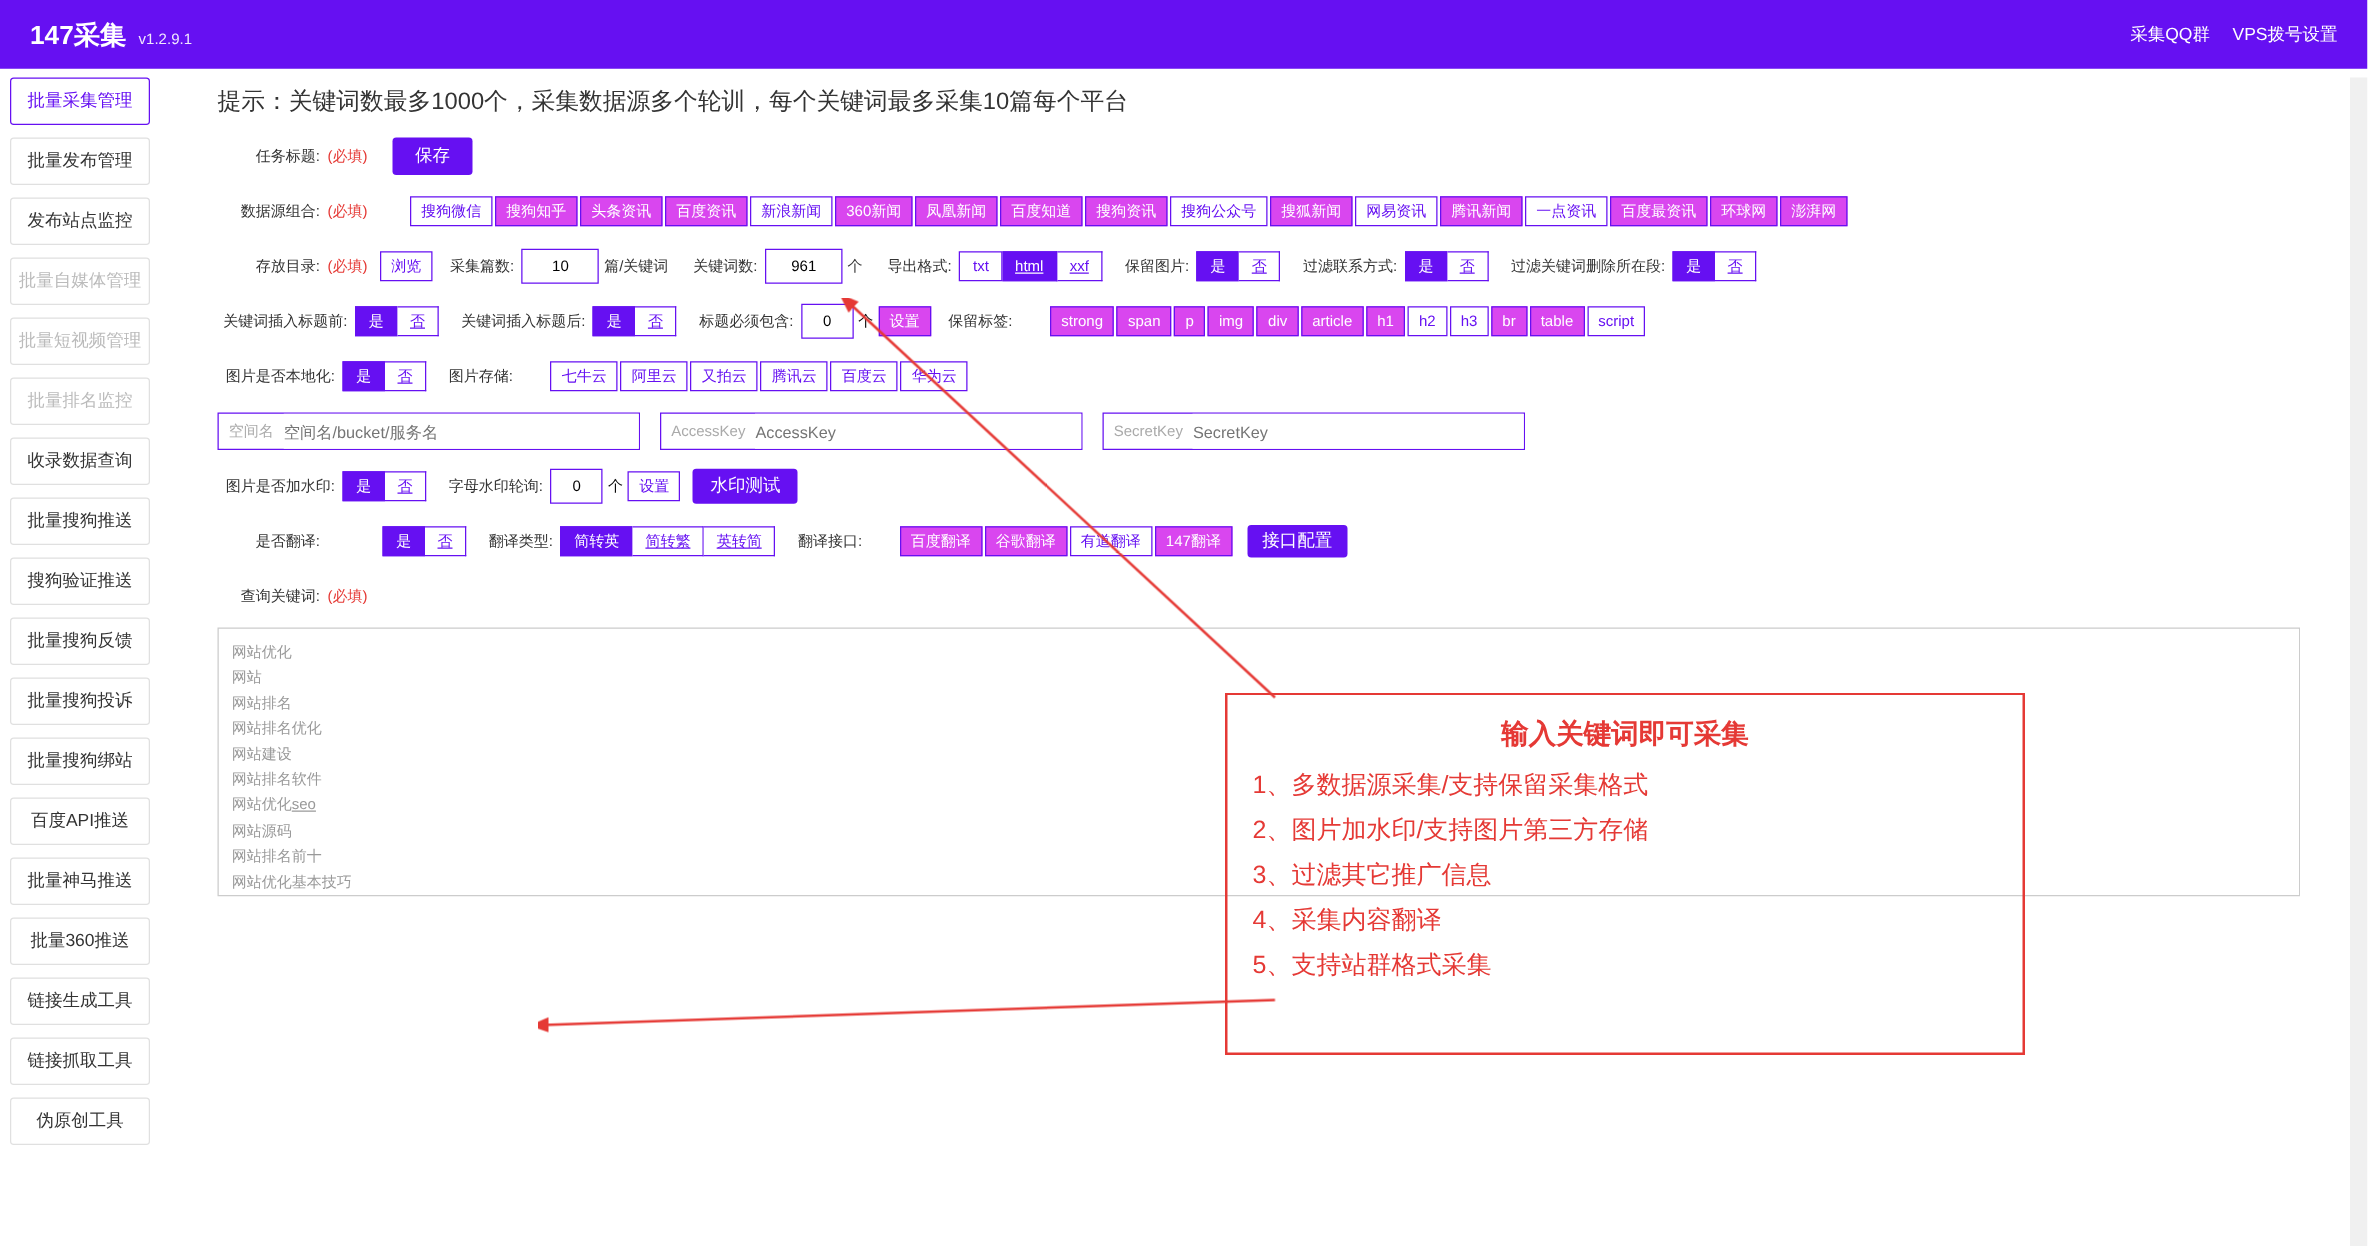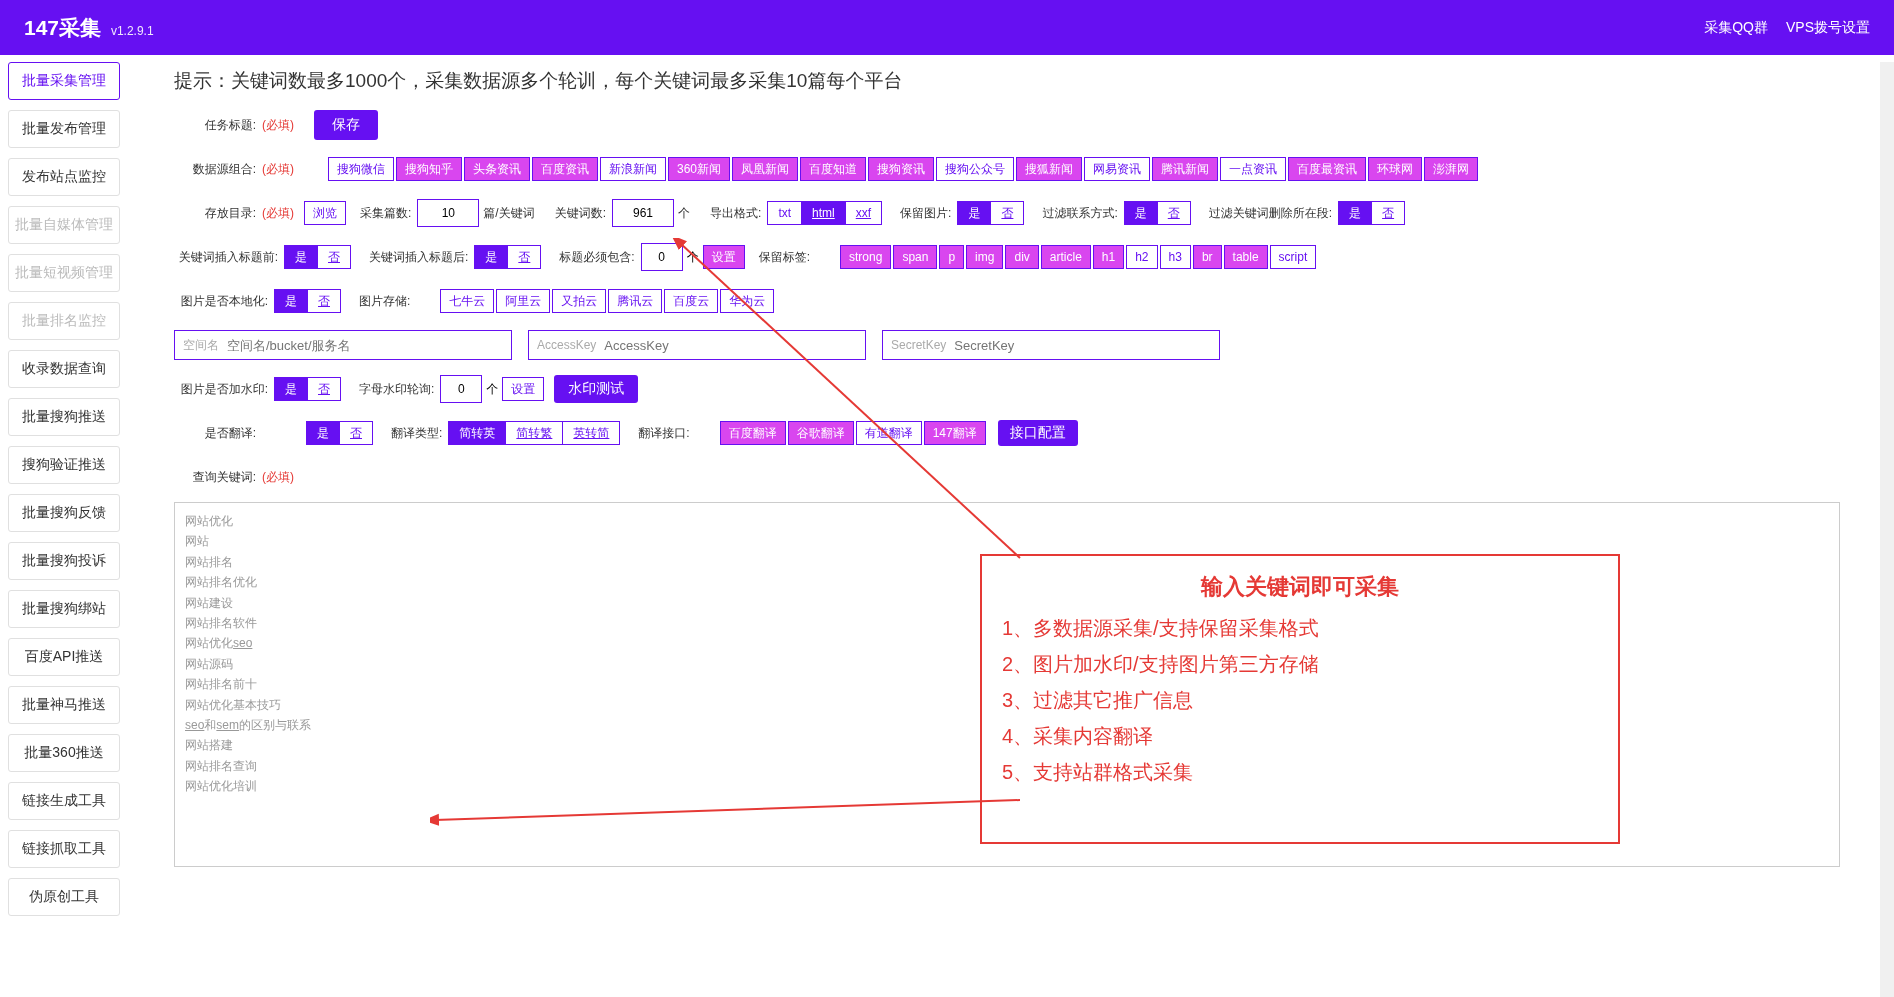--- a/index.html
+++ b/index.html
@@ -36,21 +36,21 @@
 
 .seg { display:inline-flex; margin-right:4px; }
 .seg .opt { height:24px; padding:0 10px; border:1px solid #6610f2; color:#6610f2; background:#fff; cursor:pointer; display:inline-flex; align-items:center; font-size:12px; }
 .seg .opt.on { background:#6610f2; color:#fff; }
 .seg .opt + .opt { border-left:none;text-decoration:underline; }
 
 .store-row .store-box { width:338px; height:30px; border:1px solid #6610f2; display:flex; align-items:center; margin-right:16px; }
 .store-box .pre { color:#aaa; padding:0 8px; flex-shrink:0; font-size:12px; }
 .store-box input { border:none; outline:none; flex:1; height:100%; font-size:13px; padding-right:8px; }
 
-.kw-area { margin:10px 34px 0 34px; border:1px solid #ccc; height:365px; padding:8px 10px; font-size:12px; color:#999; line-height:1.7; overflow:auto; position:relative; background:#fff; }
+.kw-area { margin:10px 34px 0 34px; border:1px solid #ccc; height:215px; padding:8px 10px; font-size:12px; color:#999; line-height:1.7; overflow:auto; position:relative; background:#fff; }
 .kw-area .line { white-space:pre; }
 .kw-area .u { color:#999; text-decoration:underline; }
 
 
 .anno { position:absolute; left:980px; top:554px; width:640px; height:290px; border:2px solid #e53935; padding:16px 20px; z-index:5; background:transparent; }
 .anno h3 { color:#e53935; font-size:22px; text-align:center; font-weight:600; margin-bottom:8px; }
 .anno li { color:#e53935; font-size:20px; list-style:none; line-height:1.8; }
 
 
 .arrow { position:absolute; pointer-events:none; z-index:4; }

